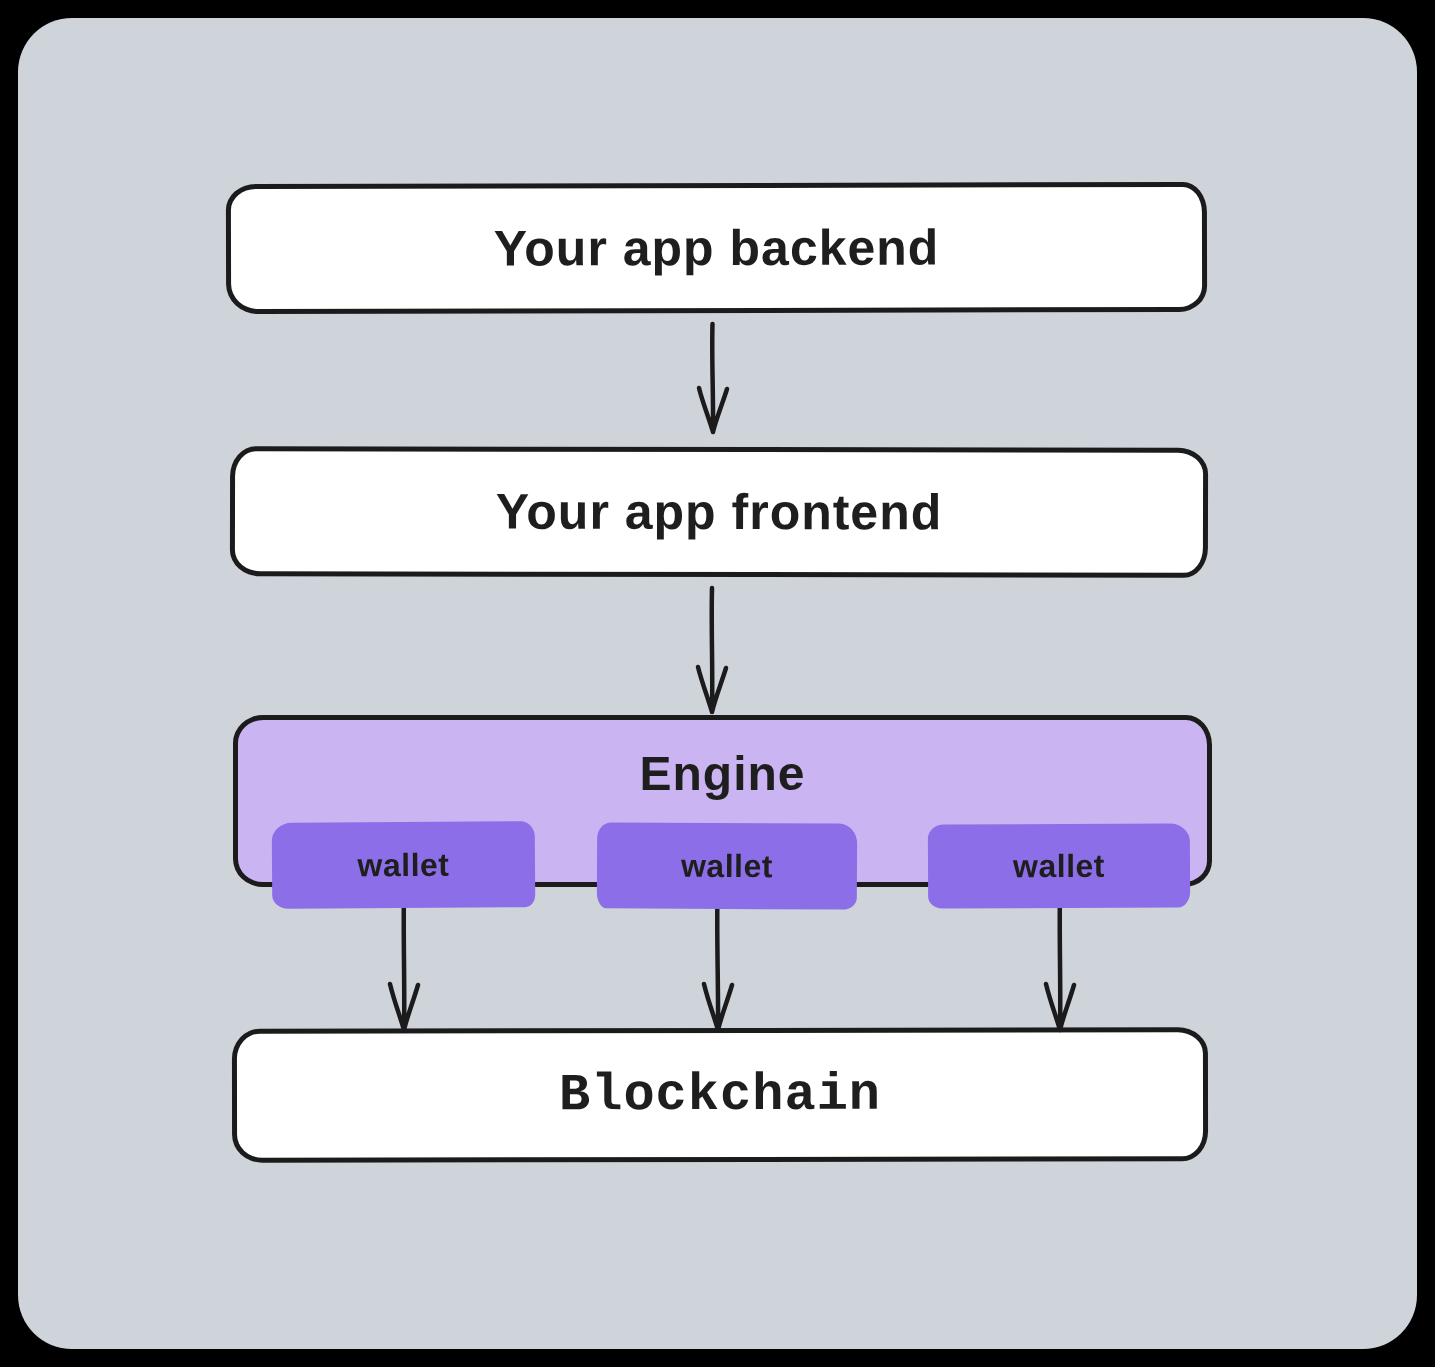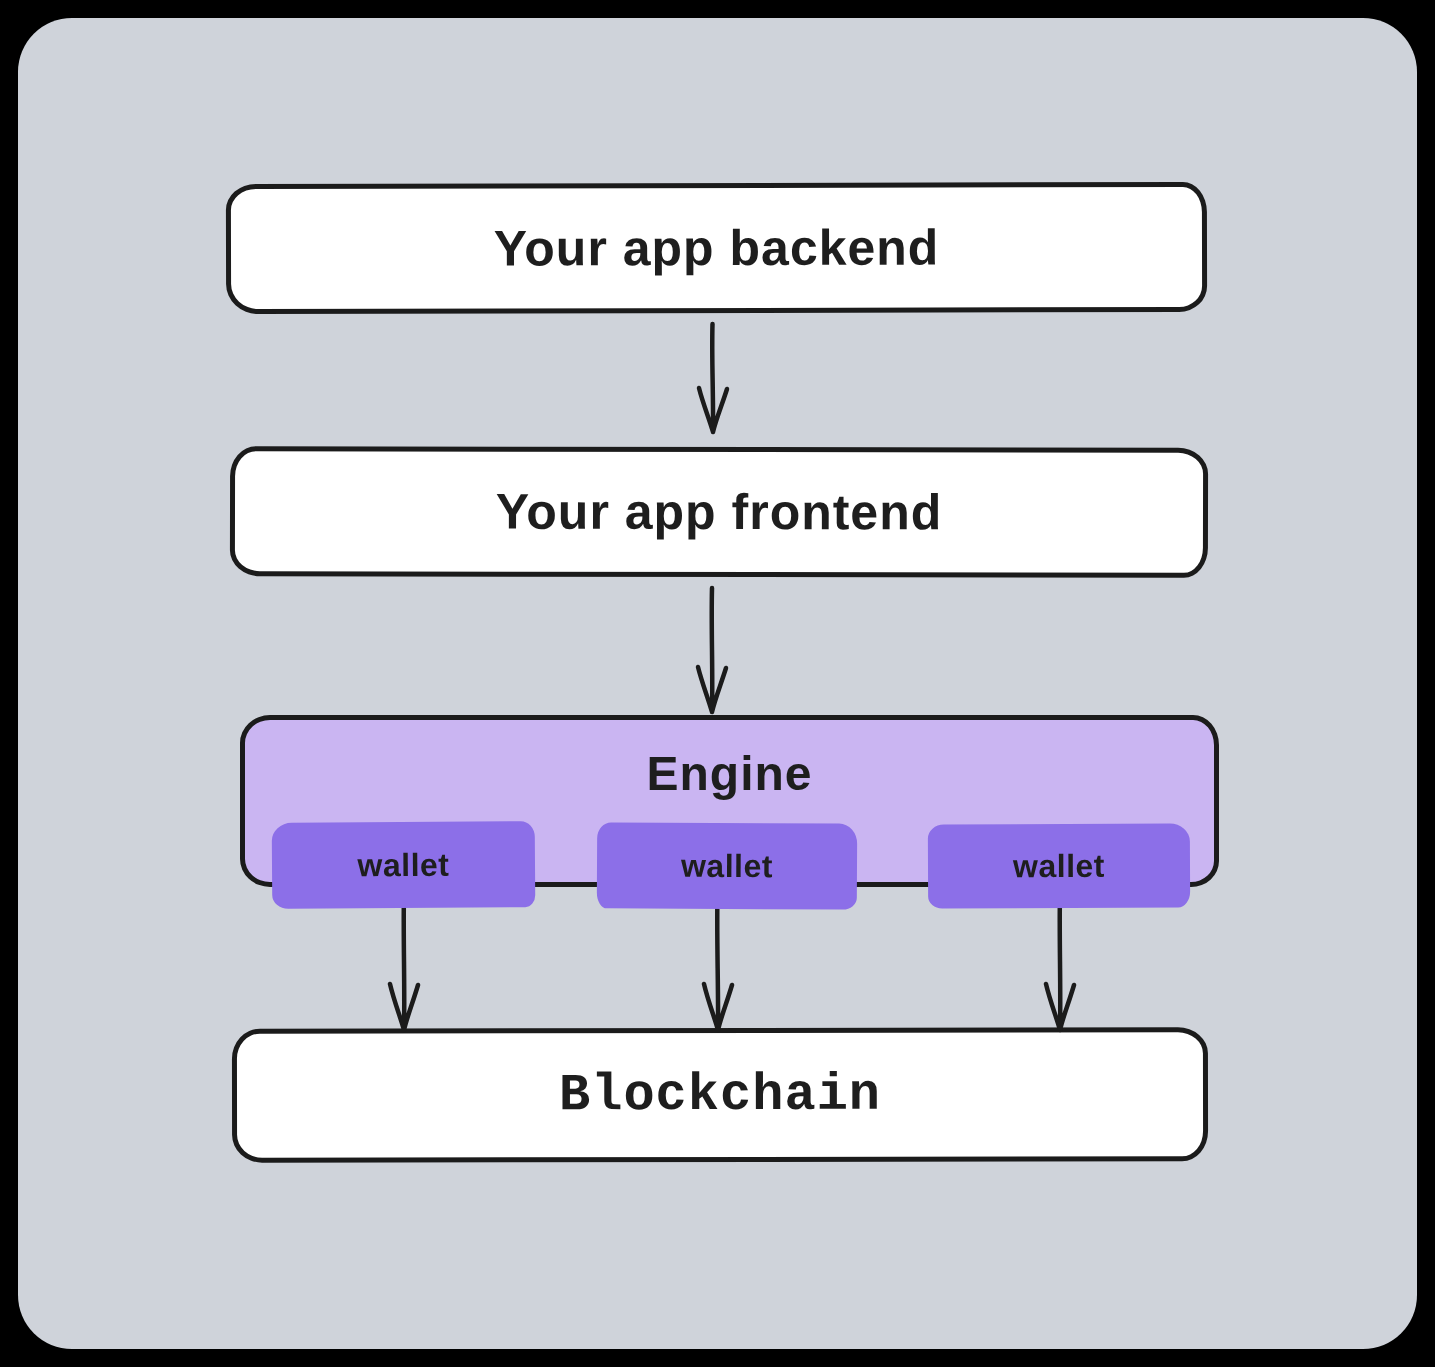--- a/index.html
+++ b/index.html
@@ -44,21 +44,21 @@
     left:208px;top:165px;width:981px;height:130px;
     border-radius:30px 24px 28px 32px / 26px 30px 26px 30px;
     transform:rotate(-0.12deg);
   }
   .node-backend{
     left:212px;top:429px;width:978px;height:130px;
     border-radius:26px 30px 24px 30px / 30px 26px 30px 26px;
     transform:rotate(0.1deg);
   }
   .node-engine{
-    left:222px;top:697px;width:979px;height:172px;
+    left:215px;top:697px;width:979px;height:172px;
     background:var(--engine-fill);
     border-radius:30px 26px 28px 30px / 28px 30px 26px 28px;
     align-items:flex-start;
   }
   .node-engine .label{margin-top:26px;}
   .node-blockchain{
     left:214px;top:1010px;width:976px;height:134px;
     border-radius:28px 30px 26px 30px / 30px 26px 30px 28px;
     transform:rotate(-0.08deg);
   }

